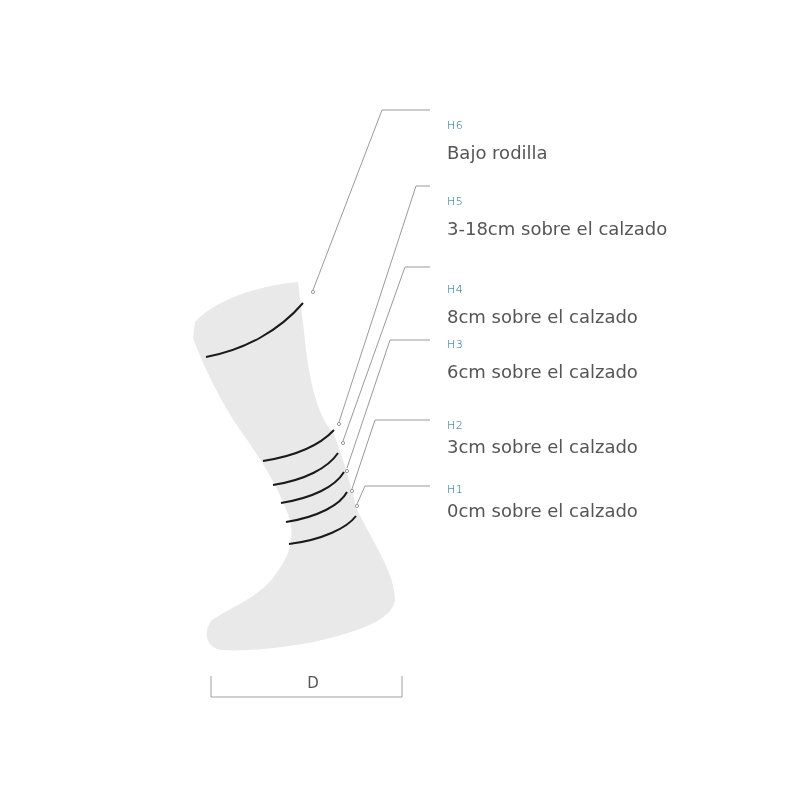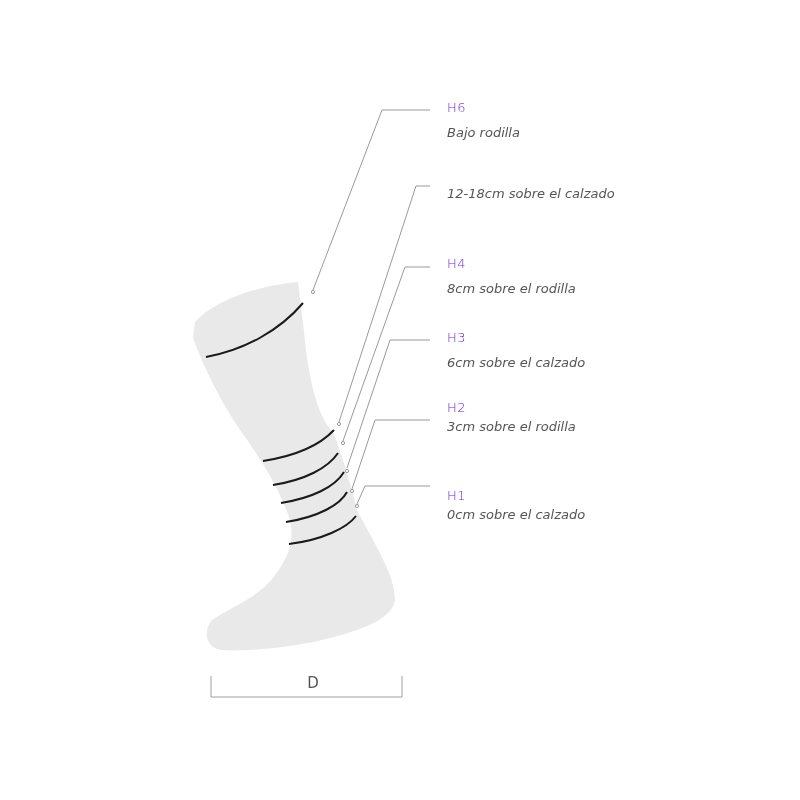--- a/index.html
+++ b/index.html
@@ -1,21 +1,21 @@
 <!DOCTYPE html>
 <html><head>
 <meta charset="utf-8">
 <style>
   html, body { margin: 0; padding: 0; background: #ffffff; }
   body { width: 800px; height: 800px; position: relative; overflow: hidden;
          font-family: "DejaVu Sans", sans-serif; color: #555; }
   #diagram { position: absolute; left: 0; top: 0; width: 800px; height: 800px; }
   .label { position: absolute; left: 447px; }
-  .label .code { font-size: 13px; color: #6d28d9; letter-spacing: 0.5px; font-weight: 300; }
-  .label .desc { font-size: 13px; color: #555; margin-top: 10px; white-space: nowrap; font-style: italic; }
+  .label .code { font-size: 11px; color: #0369a1; letter-spacing: 0.5px; font-weight: 300; margin-top: 19px; }
+  .label .desc { font-size: 18px; color: #555; margin-top: 10px; white-space: nowrap; }
   #dim-label { position: absolute; left: 300px; top: 674px; width: 26px; text-align: center;
                font-size: 15px; color: #555; }
 </style>
 </head>
 <body>
 
 <svg id="diagram" viewBox="0 0 800 800" xmlns="http://www.w3.org/2000/svg">
 
   <path d="M195,322 C215,300 260,285 298,282 C300,300 303,320 306,350
            C311,390 320,420 333,432 C340,450 350,480 357,510
@@ -50,32 +50,33 @@
   </g>
 
   <polyline points="211,676 211,697 402,697 402,676" fill="none" stroke="#a0a0a0" stroke-width="1"></polyline>
 </svg>
 
 <div class="label" style="top:100px;">
   <div class="code">H6</div>
   <div class="desc">Bajo rodilla</div>
 </div>
 <div class="label" style="top:176px;">
-  <div class="desc">12-18cm sobre el calzado</div>
+  <div class="code">H5</div>
+  <div class="desc">3-18cm sobre el calzado</div>
 </div>
-<div class="label" style="top:256px;">
+<div class="label" style="top:264px;">
   <div class="code">H4</div>
-  <div class="desc">8cm sobre el rodilla</div>
+  <div class="desc">8cm sobre el calzado</div>
 </div>
-<div class="label" style="top:330px;">
+<div class="label" style="top:319px;">
   <div class="code">H3</div>
   <div class="desc" style="">6cm sobre el calzado</div>
 </div>
 <div class="label" style="top:400px;">
   <div class="code">H2</div>
-  <div class="desc" style="margin-top:4px;">3cm sobre el rodilla</div>
+  <div class="desc" style="margin-top:4px;">3cm sobre el calzado</div>
 </div>
-<div class="label" style="top:488px;">
+<div class="label" style="top:464px;">
   <div class="code">H1</div>
   <div class="desc" style="margin-top:4px;">0cm sobre el calzado</div>
 </div>
 
 <div id="dim-label">D</div>
 
 </body></html>

